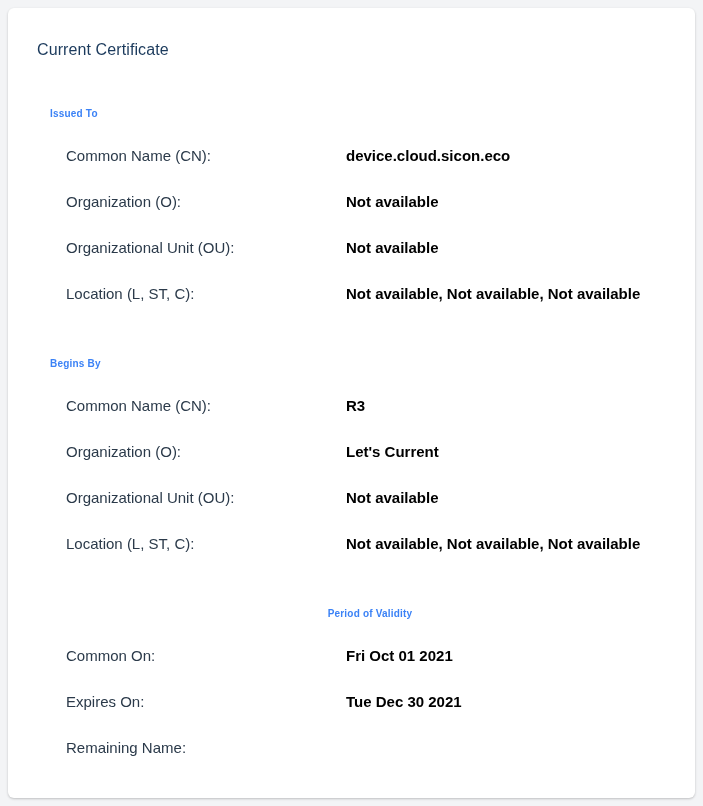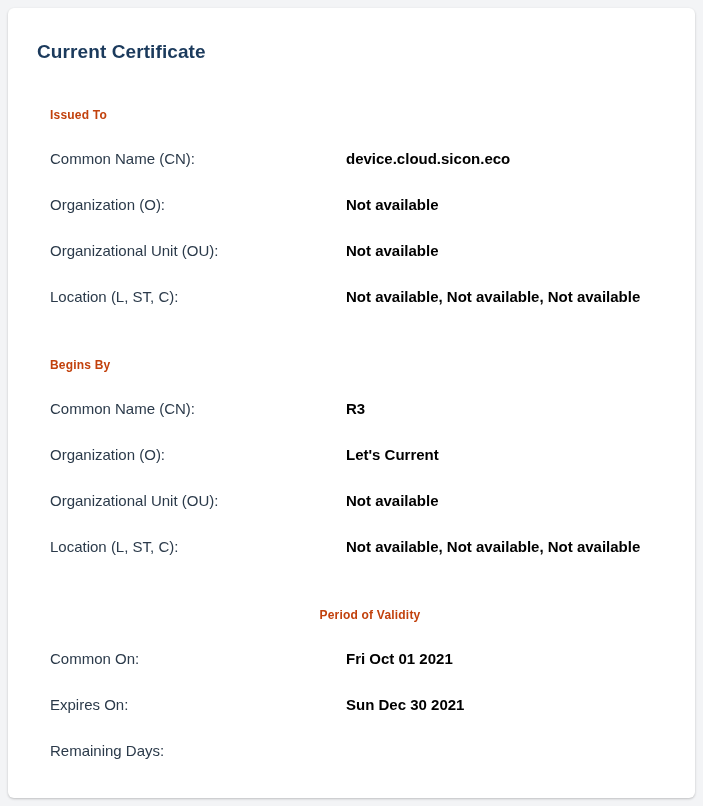--- a/index.html
+++ b/index.html
@@ -19,44 +19,44 @@
     height: 790px;
     background: #ffffff;
     border-radius: 6px;
     box-shadow: 0 1px 3px rgba(0,0,0,0.12), 0 1px 2px rgba(0,0,0,0.10);
     overflow: hidden;
   }
   .card-title {
     position: absolute;
     left: 29px;
     top: 33px;
-    font-size: 19px;
-    font-weight: bold;
+    font-size: 16px;
+    font-weight: normal;
     color: #1b3a5c;
     letter-spacing: 0.1px;
   }
   .section {
     position: absolute;
     left: 42px;
     width: 640px;
   }
   .section-heading {
-    font-size: 12px;
+    font-size: 10px;
     font-weight: bold;
-    color: #c2410c;
+    color: #3b82f6;
     margin: 0 0 0 0;
     letter-spacing: 0.2px;
   }
   .row {
     position: relative;
     height: 46px;
   }
   .row-label {
     position: absolute;
-    left: 0;
+    left: 16px;
     top: 0;
     font-size: 15px;
     color: #2b3a4a;
     white-space: nowrap;
   }
   .row-value {
     position: absolute;
     left: 296px;
     top: 0;
     font-size: 15px;
@@ -122,21 +122,21 @@
 
   <div class="section" id="sec-validity">
     <div class="section-heading">Period of Validity</div>
     <div class="rows">
       <div class="row">
         <span class="row-label">Common On:</span>
         <span class="row-value">Fri Oct 01 2021</span>
       </div>
       <div class="row">
         <span class="row-label">Expires On:</span>
-        <span class="row-value">Sun Dec 30 2021</span>
+        <span class="row-value">Tue Dec 30 2021</span>
       </div>
       <div class="row">
-        <span class="row-label">Remaining Days:</span>
+        <span class="row-label">Remaining Name:</span>
       </div>
     </div>
   </div>
 
 </div>
 
 </body></html>

